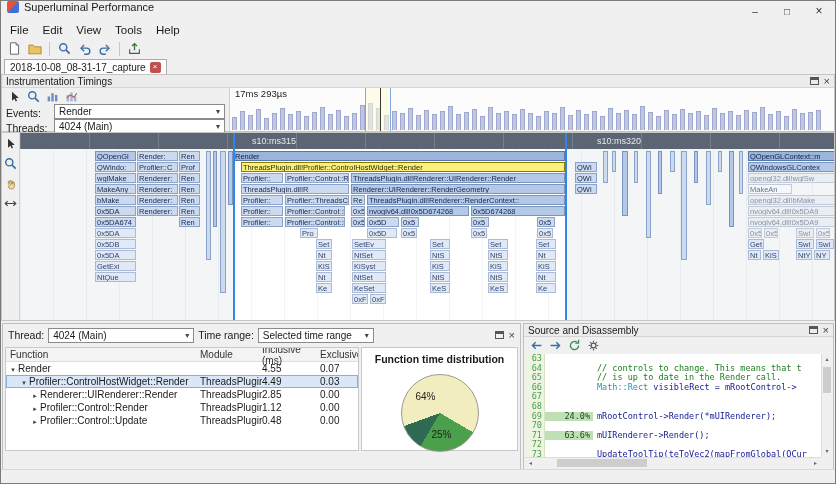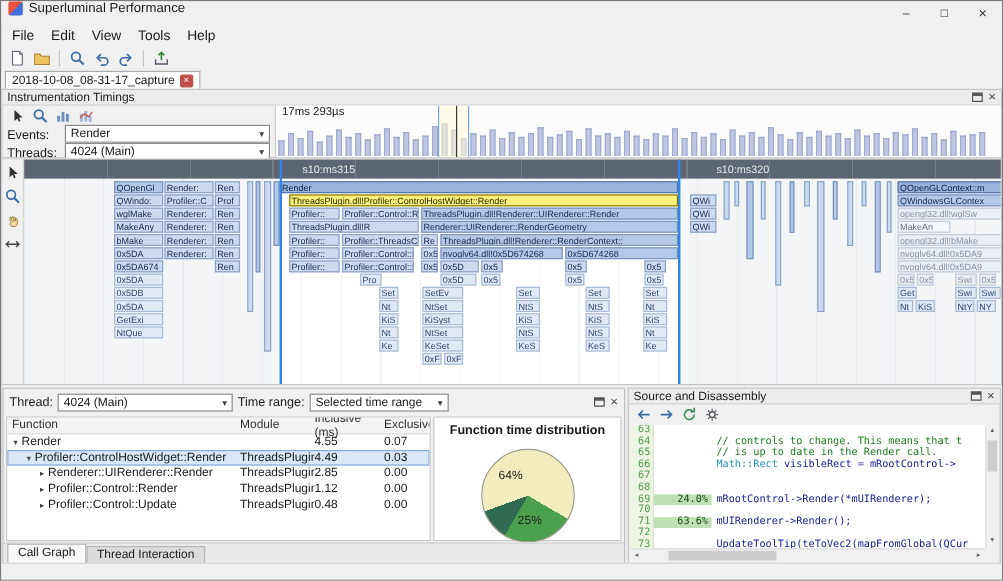--- a/index.html
+++ b/index.html
@@ -528,24 +528,20 @@
           </div>
         </div>
     </div>
     <div class="dist">
       <div class="dist-title">Function time distribution</div>
       <div class="pie" id="pie" style="background: conic-gradient(from 250deg, rgb(242, 237, 190) 0%, rgb(242, 237, 190) 64%, rgb(75, 160, 75) 64%, rgb(75, 160, 75) 89%, rgb(47, 106, 82) 89%, rgb(47, 106, 82) 100%);">
           <div class="pie-lbl" style="left: 14px; top: 16px;">64%</div>
           <div class="pie-lbl" style="left: 30px; top: 54px;">25%</div>
         </div>
     </div>
-    <div class="cg-tabs" id="cgTabs">
-        <div class="cg-tab active">Call Graph</div>
-        <div class="cg-tab">Thread Interaction</div>
-      </div>
   </div>
 
   <div class="src">
     <div class="panel-hd">
       <span>Source and Disassembly</span>
       <span class="hd-icons">
         <span class="float-ic"></span>
         <span class="close-ic"></span>
       </span>
     </div>

